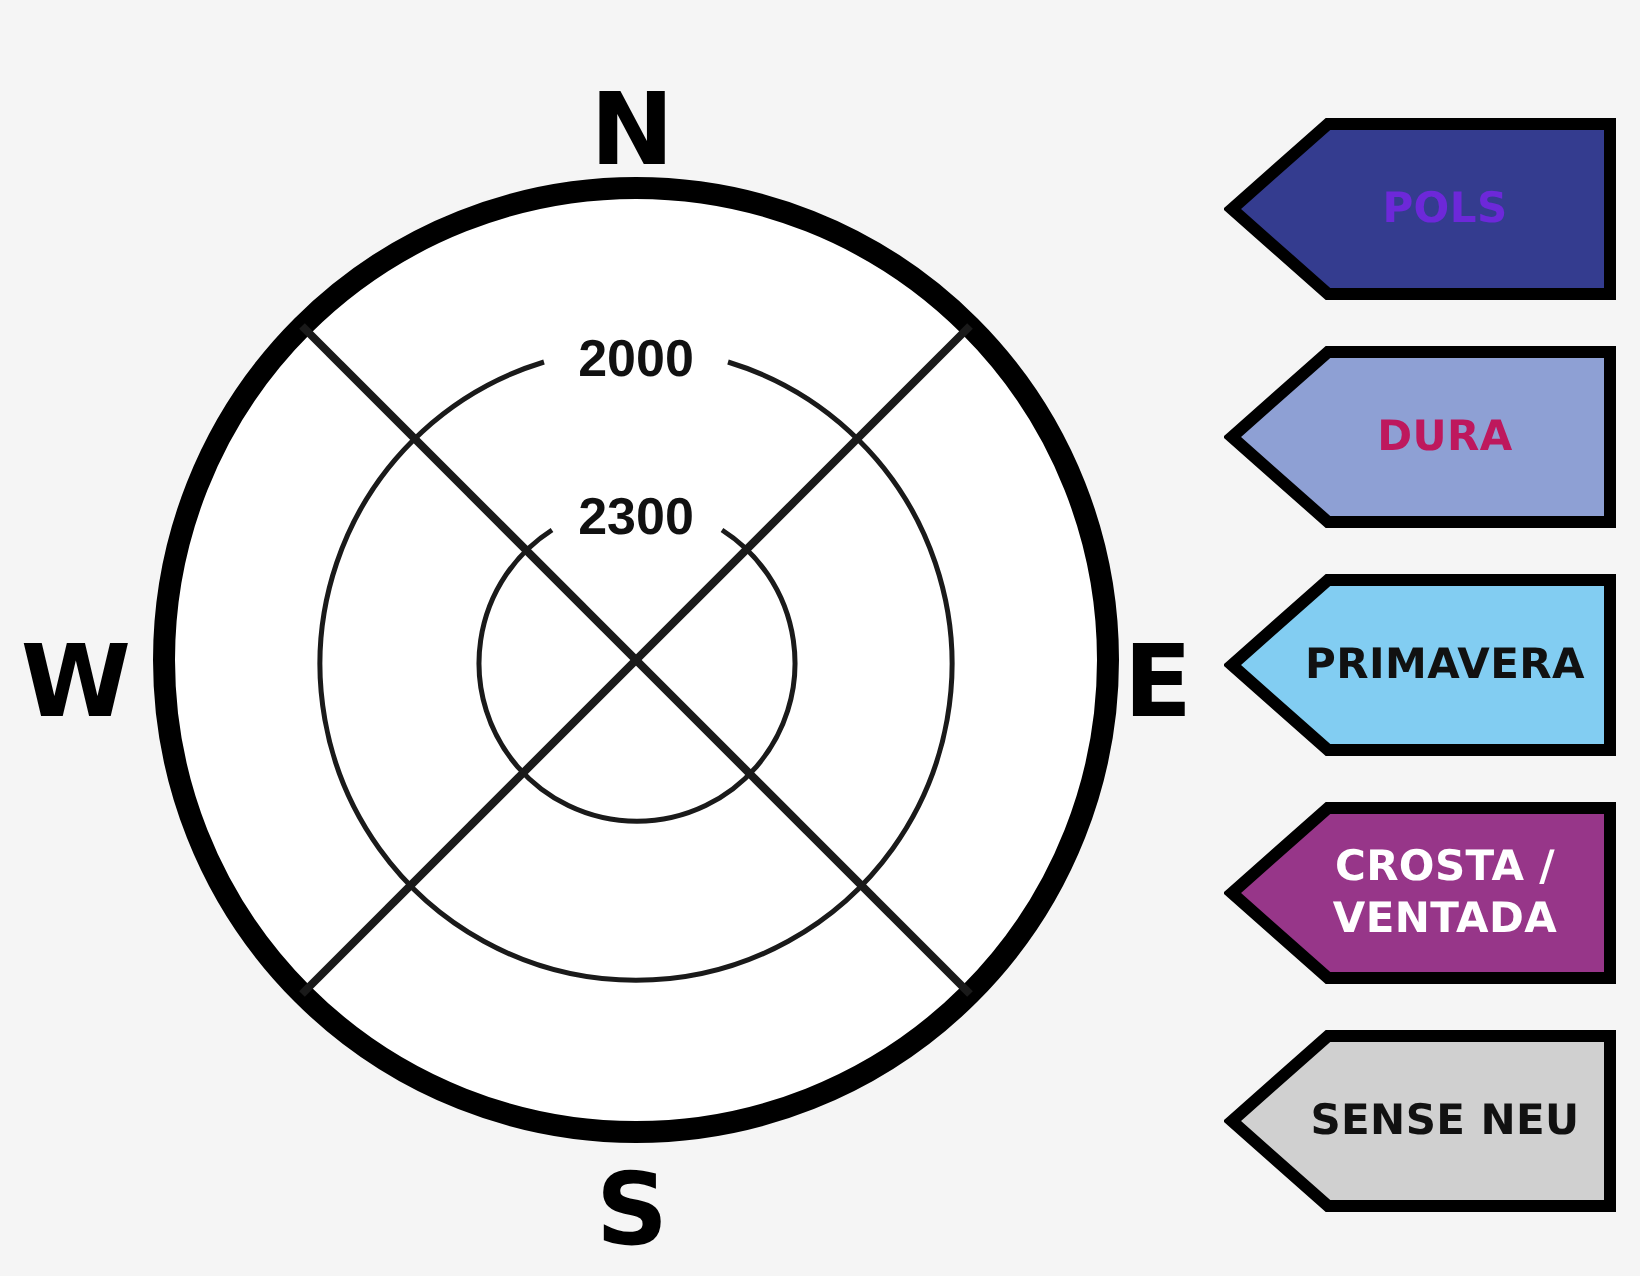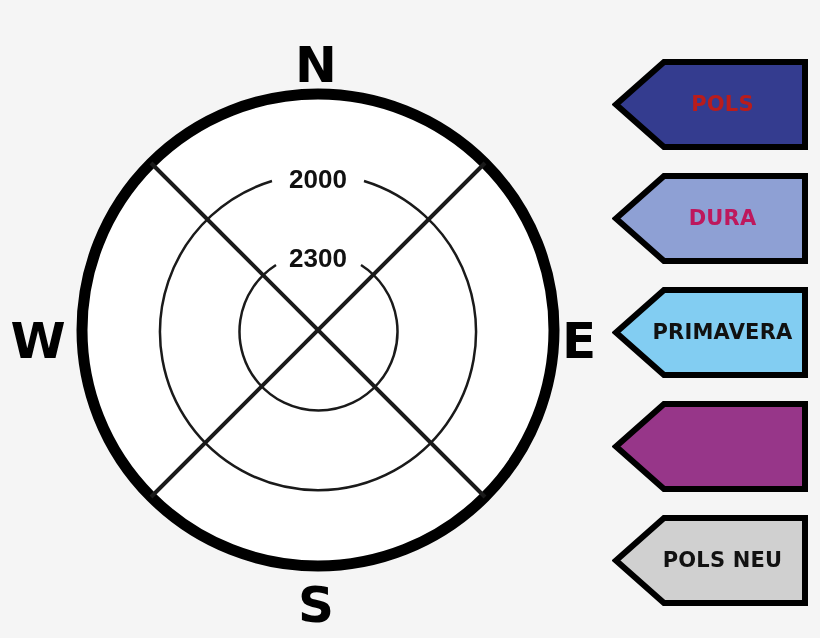--- a/index.html
+++ b/index.html
@@ -45,41 +45,43 @@
   <text class="cardinal" x="316" y="82" text-anchor="middle">N</text>
   <text class="cardinal" x="316" y="622" text-anchor="middle">S</text>
   <text class="cardinal" x="579" y="358" text-anchor="middle">E</text>
   <text class="cardinal" x="38" y="358" text-anchor="middle">W</text>
 </svg>
 
 <div class="tag" style="top:58px">
   <svg width="197" height="93">
     <polygon points="4,46.5 52,4 193,4 193,89 52,89" fill="#343c8f" stroke="#000" stroke-width="6" stroke-linejoin="miter"></polygon>
   </svg>
-  <div class="tag-label" style="color:#b91c1c">POLS</div>
+  <div class="tag-label" style="color:#6d28d9">POLS</div>
 </div>
 
 <div class="tag" style="top:172px">
   <svg width="197" height="93">
     <polygon points="4,46.5 52,4 193,4 193,89 52,89" fill="#8ea0d4" stroke="#000" stroke-width="6" stroke-linejoin="miter"></polygon>
   </svg>
   <div class="tag-label" style="color:#be185d">DURA</div>
 </div>
 
 <div class="tag" style="top:286px">
   <svg width="197" height="93">
     <polygon points="4,46.5 52,4 193,4 193,89 52,89" fill="#82cdf2" stroke="#000" stroke-width="6" stroke-linejoin="miter"></polygon>
   </svg>
   <div class="tag-label" style="color:#111111">PRIMAVERA</div>
 </div>
 
 <div class="tag" style="top:400px">
   <svg width="197" height="93">
     <polygon points="4,46.5 52,4 193,4 193,89 52,89" fill="#973689" stroke="#000" stroke-width="6" stroke-linejoin="miter"></polygon>
   </svg>
+  <div class="tag-label" style="color:#ffffff">CROSTA /
+VENTADA</div>
 </div>
 
 <div class="tag" style="top:514px">
   <svg width="197" height="93">
     <polygon points="4,46.5 52,4 193,4 193,89 52,89" fill="#d0d0d0" stroke="#000" stroke-width="6" stroke-linejoin="miter"></polygon>
   </svg>
-  <div class="tag-label" style="color:#111111">POLS NEU</div>
+  <div class="tag-label" style="color:#111111">SENSE NEU</div>
 </div>
 
 </body></html>

